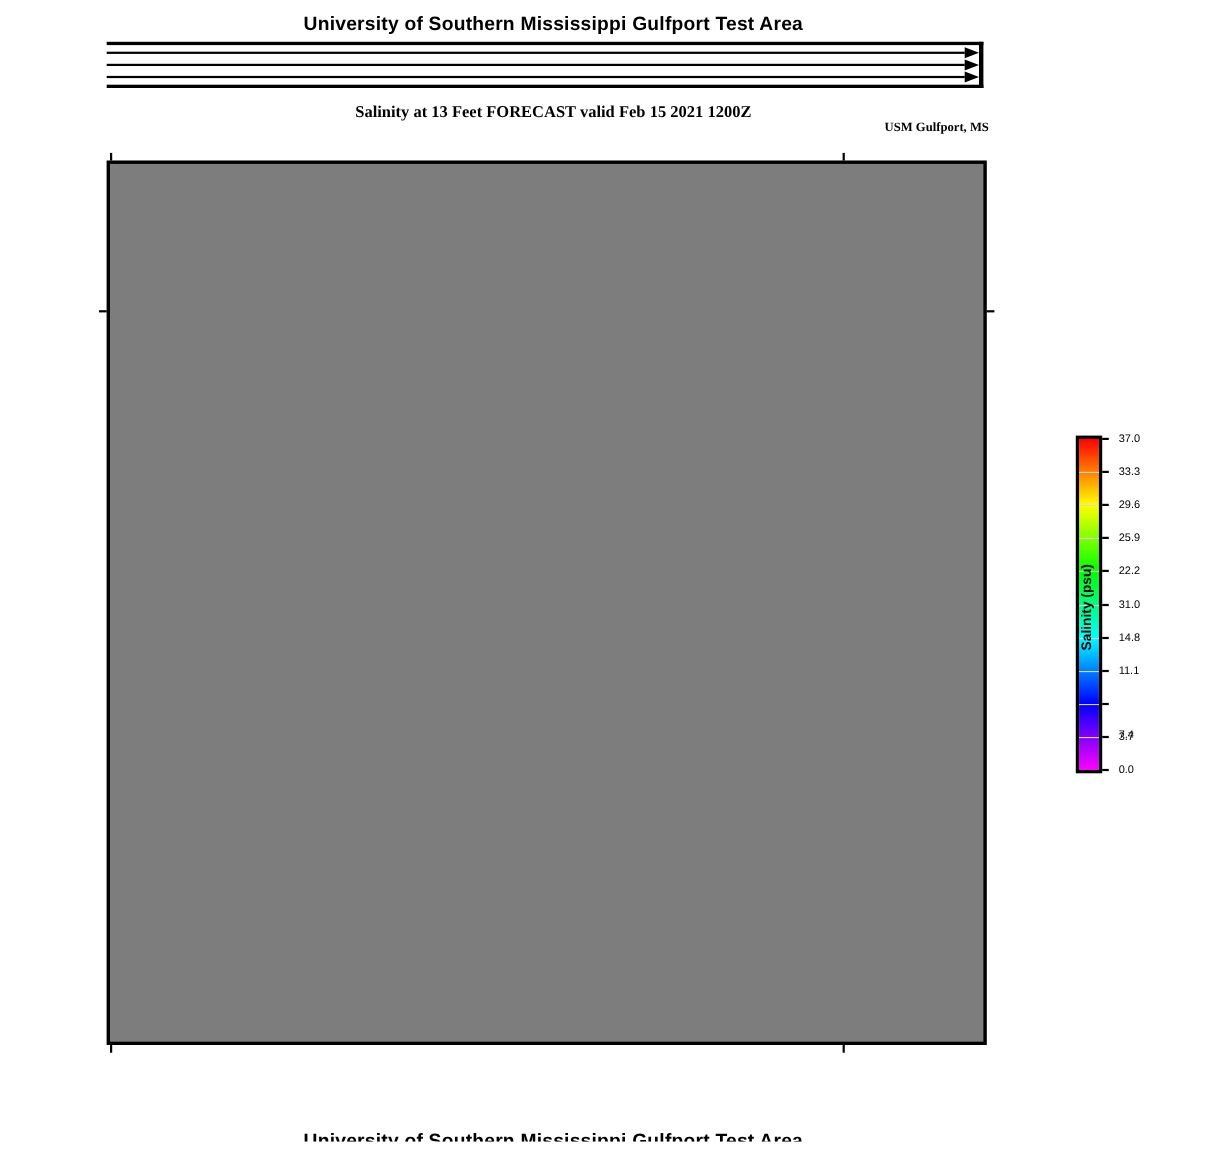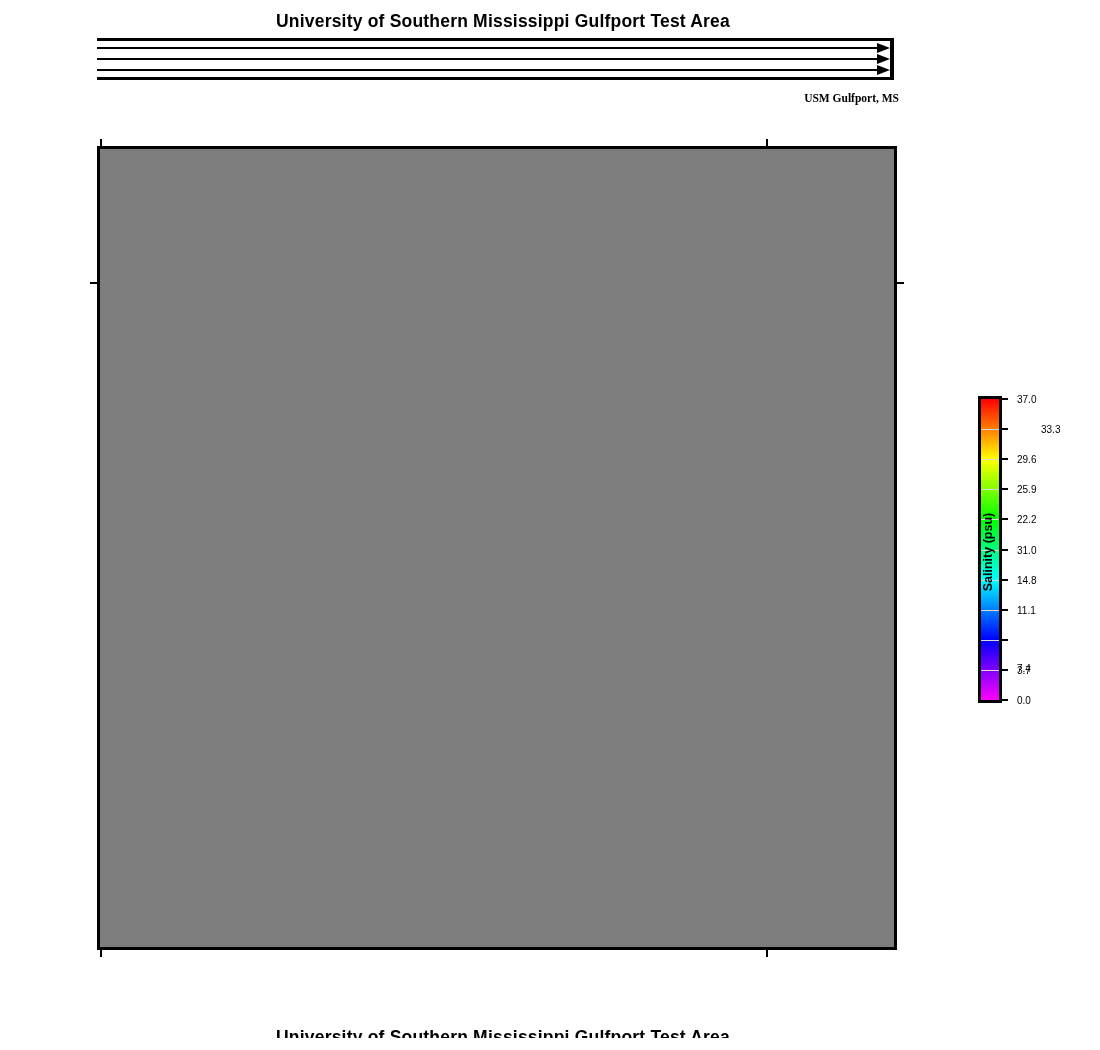--- a/index.html
+++ b/index.html
@@ -16,21 +16,21 @@
     position:absolute;left:100px;top:11px;width:806px;
     text-align:center;font-weight:bold;font-size:17.5px;
     letter-spacing:0.2px;
   }
   .subtitle{
     position:absolute;left:100px;top:94px;width:806px;
     text-align:center;font-weight:bold;font-size:15px;
     font-family:"Liberation Serif",serif;
   }
   .credit{
-    position:absolute;right:201px;top:92px;
+    position:absolute;right:201px;top:110px;
     text-align:right;font-weight:bold;font-size:11.5px;
     font-family:"Liberation Serif",serif;
   }
   .footer-title{
     position:absolute;left:100px;top:1027px;width:806px;
     text-align:center;font-weight:bold;font-size:17.5px;
     letter-spacing:0.2px;
   }
   
   .anim-bar{
@@ -101,39 +101,40 @@
       <span class="arrow"></span>
     </div>
     <div class="anim-line" style="top:17px">
       <span class="arrow"></span>
     </div>
     <div class="anim-line" style="top:28px">
       <span class="arrow"></span>
     </div>
   </div>
 
+  <div class="subtitle">Salinity at 13 Feet FORECAST valid Feb 15 2021 1200Z</div>
   <div class="credit">USM Gulfport, MS</div>
 
   <div class="map-frame">
 
     <div class="tick h" style="left:0px;   top:-10px"></div>
     <div class="tick h" style="left:666px; top:-10px"></div>
 
     <div class="tick h" style="left:0px;   bottom:-10px"></div>
     <div class="tick h" style="left:666px; bottom:-10px"></div>
 
     <div class="tick v" style="left:-10px;  top:133px"></div>
     <div class="tick v" style="right:-10px; top:133px"></div>
   </div>
 
   <div class="colorbar" id="colorbar">
       <div class="cb-tick" style="top: 0%;"></div>
       <div class="cb-label" style="top: 0%;">37.0</div>
       <div class="cb-tick" style="top: 10%;"></div>
-      <div class="cb-label" style="top: 10%; margin-left: 24px;">33.3</div>
+      <div class="cb-label" style="top: 10%;">33.3</div>
       <div class="cb-div" style="top: 10%;"></div>
       <div class="cb-tick" style="top: 20%;"></div>
       <div class="cb-label" style="top: 20%;">29.6</div>
       <div class="cb-div" style="top: 20%;"></div>
       <div class="cb-tick" style="top: 30%;"></div>
       <div class="cb-label" style="top: 30%;">25.9</div>
       <div class="cb-div" style="top: 30%;"></div>
       <div class="cb-tick" style="top: 40%;"></div>
       <div class="cb-label" style="top: 40%;">22.2</div>
       <div class="cb-div" style="top: 40%;"></div>

